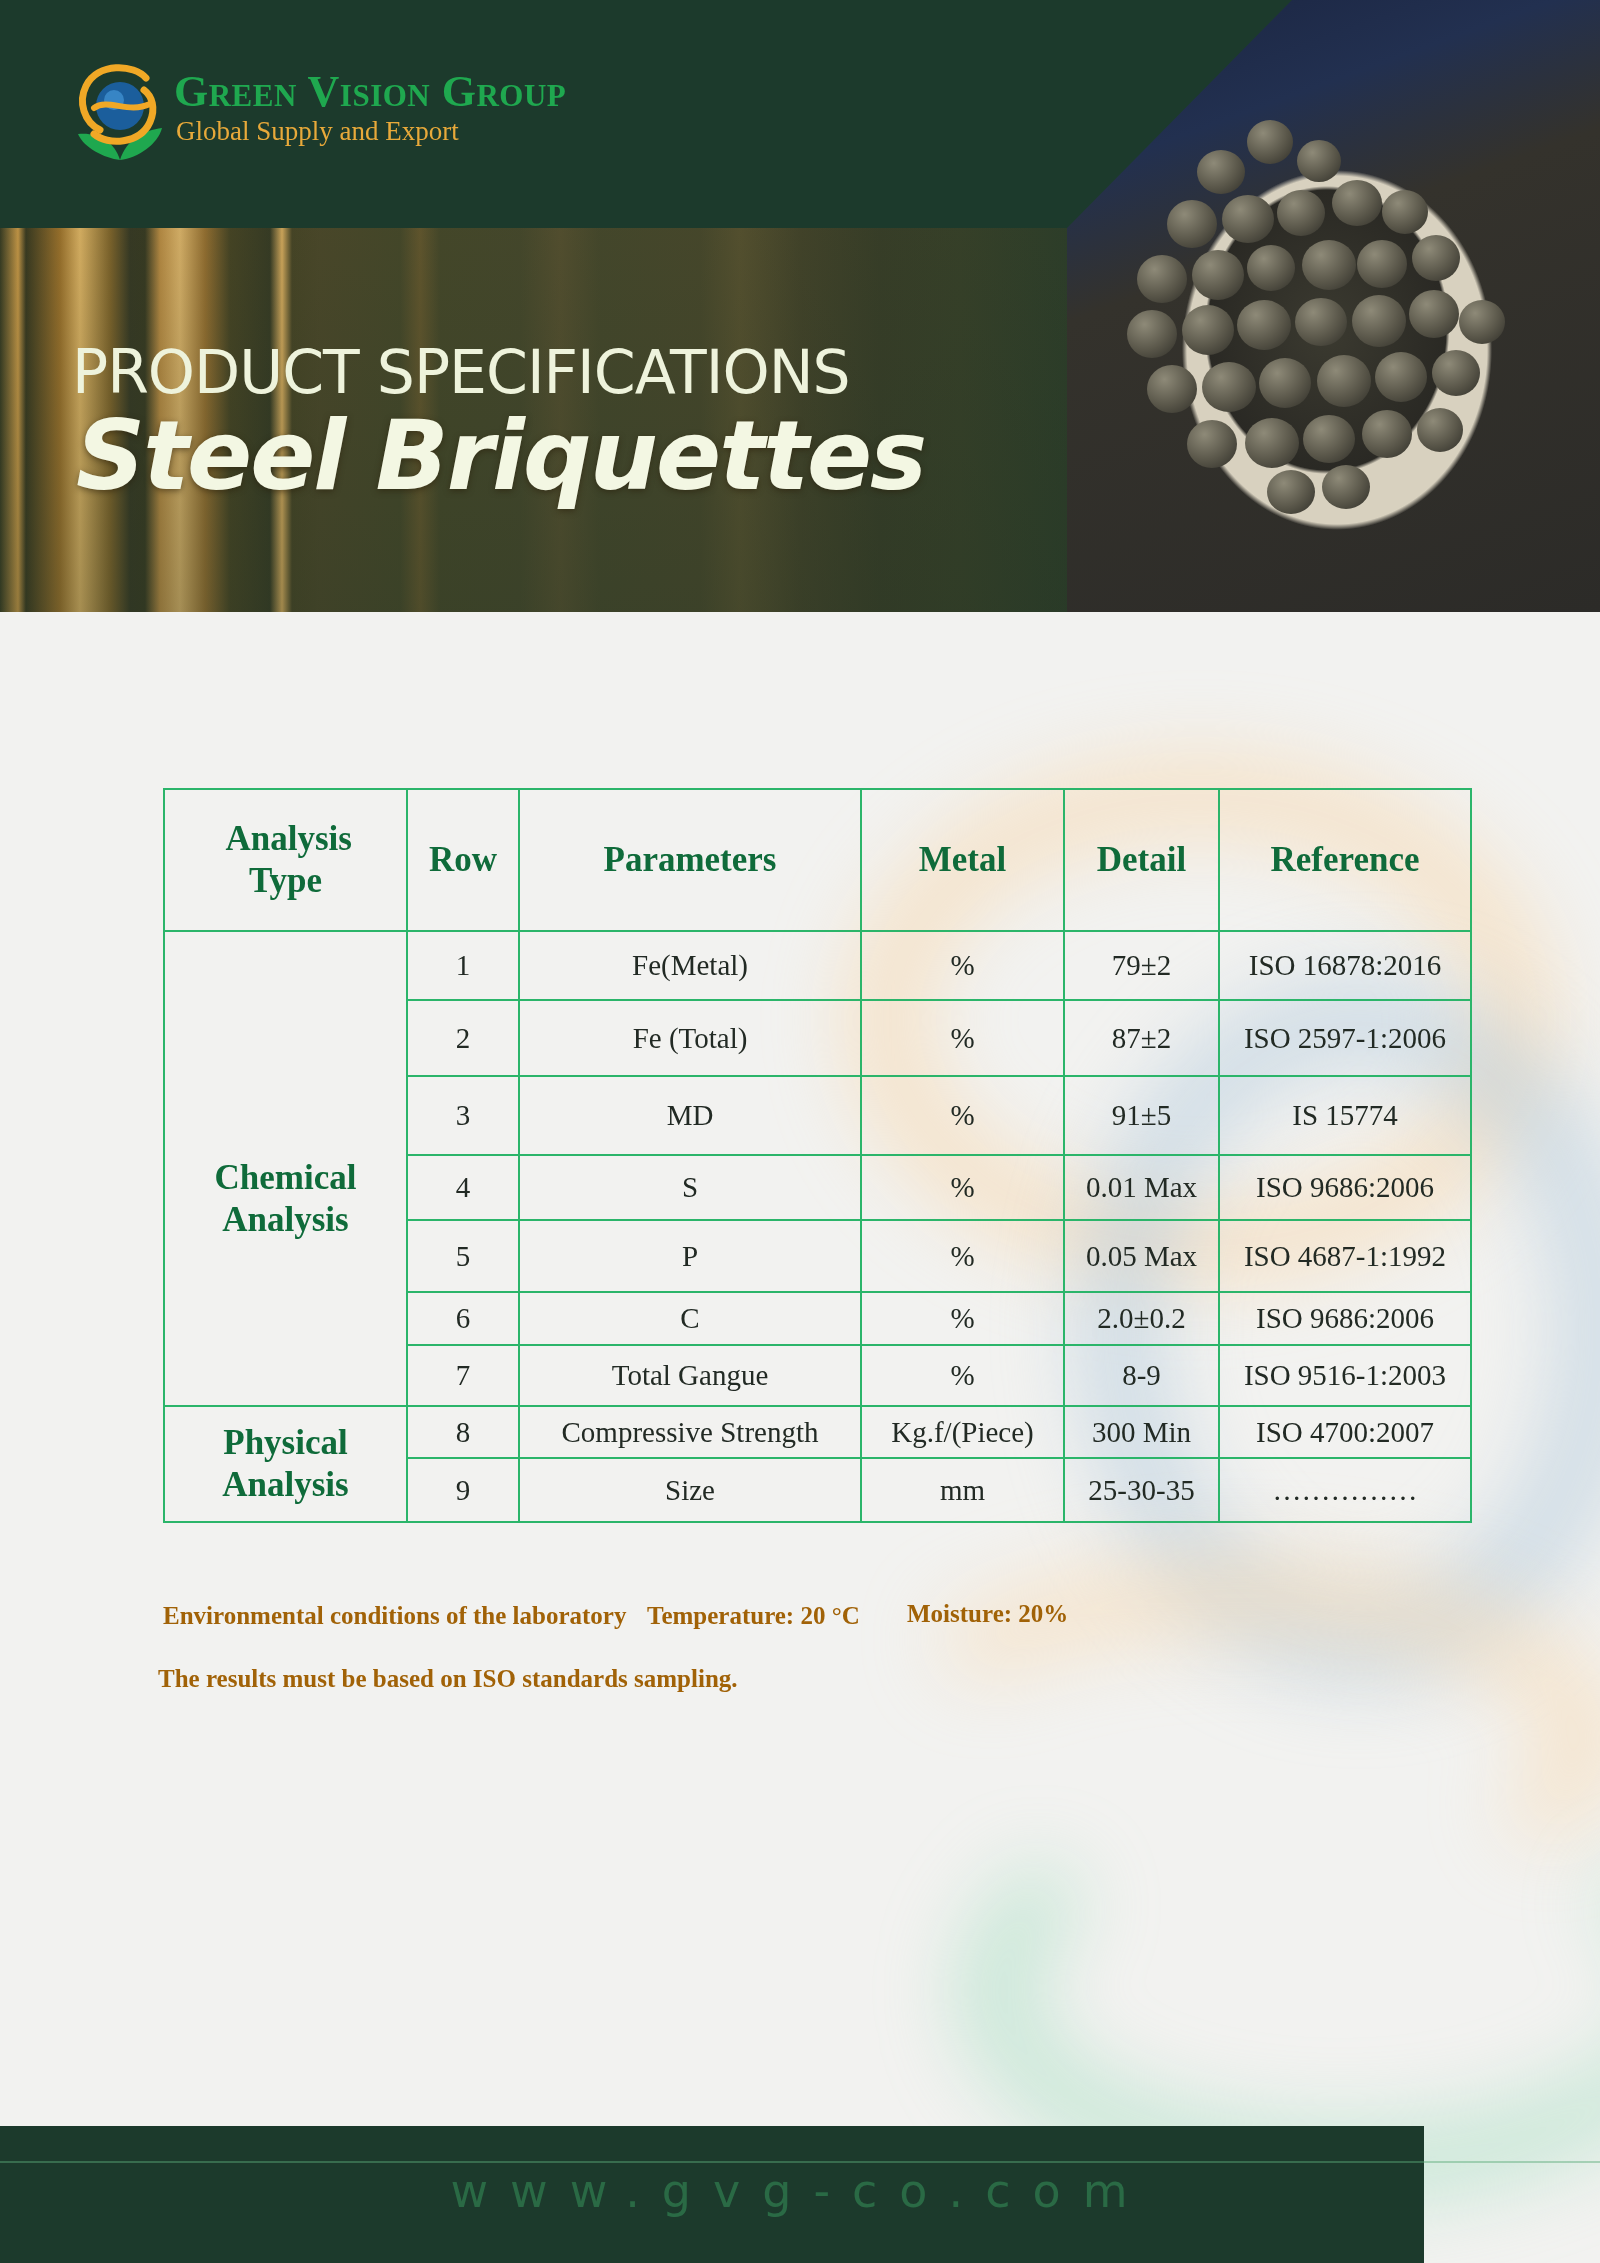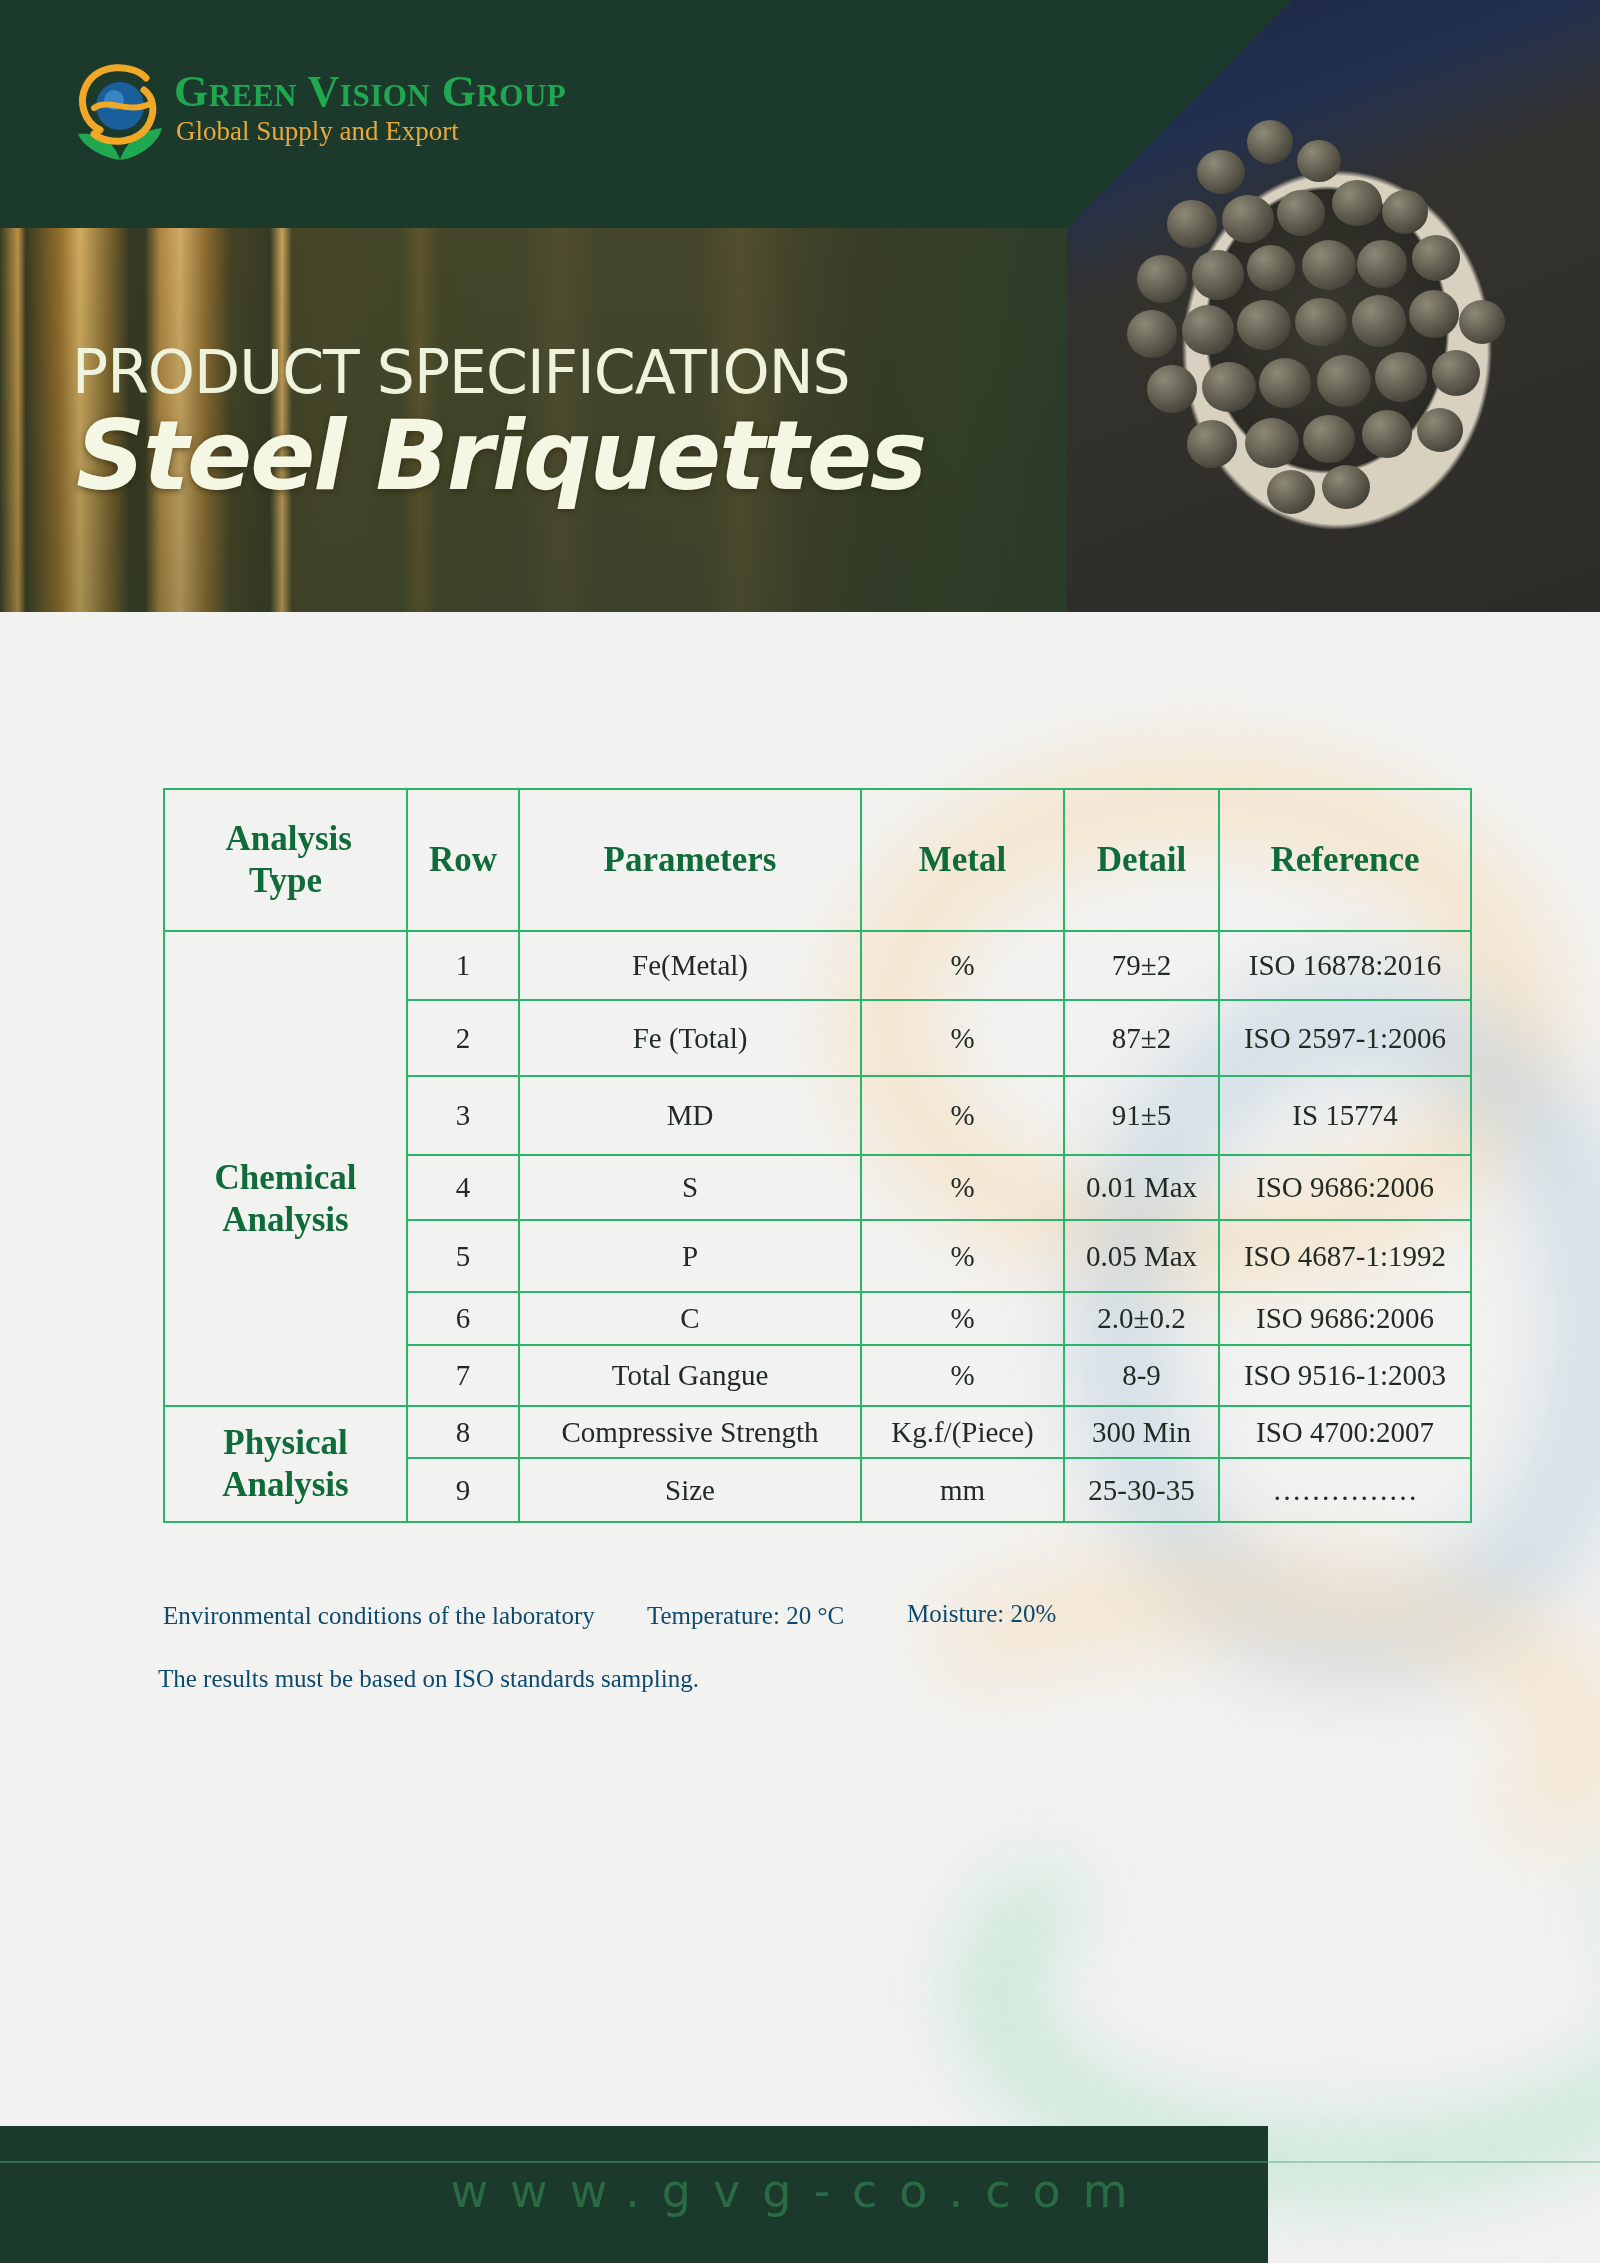--- a/index.html
+++ b/index.html
@@ -78,24 +78,24 @@
   }
   .spec-table td, .spec-table th {
     border: 2px solid #2bb56a; text-align: center; vertical-align: middle;
     font-family: "Liberation Serif", serif; color: #222a24; font-weight: normal;
     font-size: 29px; padding: 0;
   }
   .spec-table th { color: #0f6b3a; font-weight: bold; font-size: 35px; line-height: 1.2; }
   .spec-table td.group { color: #0f6b3a; font-weight: bold; font-size: 35px; line-height: 1.2; }
 
   
-  .note { position: absolute; font-family: "Liberation Serif", serif; color: #0c4a6e; font-size: 25px; line-height: 1; }
-
-  
-  .footer { position: absolute; left: 0; top: 2126px; width: 1268px; height: 137px; background: #1c3a2c; }
+  .note { position: absolute; font-family: "Liberation Serif", serif; color: #a16207; font-size: 25px; line-height: 1; font-weight: bold; }
+
+  
+  .footer { position: absolute; left: 0; top: 2126px; width: 1424px; height: 137px; background: #1c3a2c; }
   .footer-line { position: absolute; left: 0; top: 35px; width: 1600px; height: 2px; background: rgba(90,170,120,0.45); }
   .footer-url {
     position: absolute; left: 0; top: 42px; width: 1600px; text-align: center;
     font-family: "DejaVu Sans", sans-serif; font-size: 46px; color: #2a6a45;
     letter-spacing: 22px; line-height: 1;
   }
 </style>
 </head>
 <body>
 

